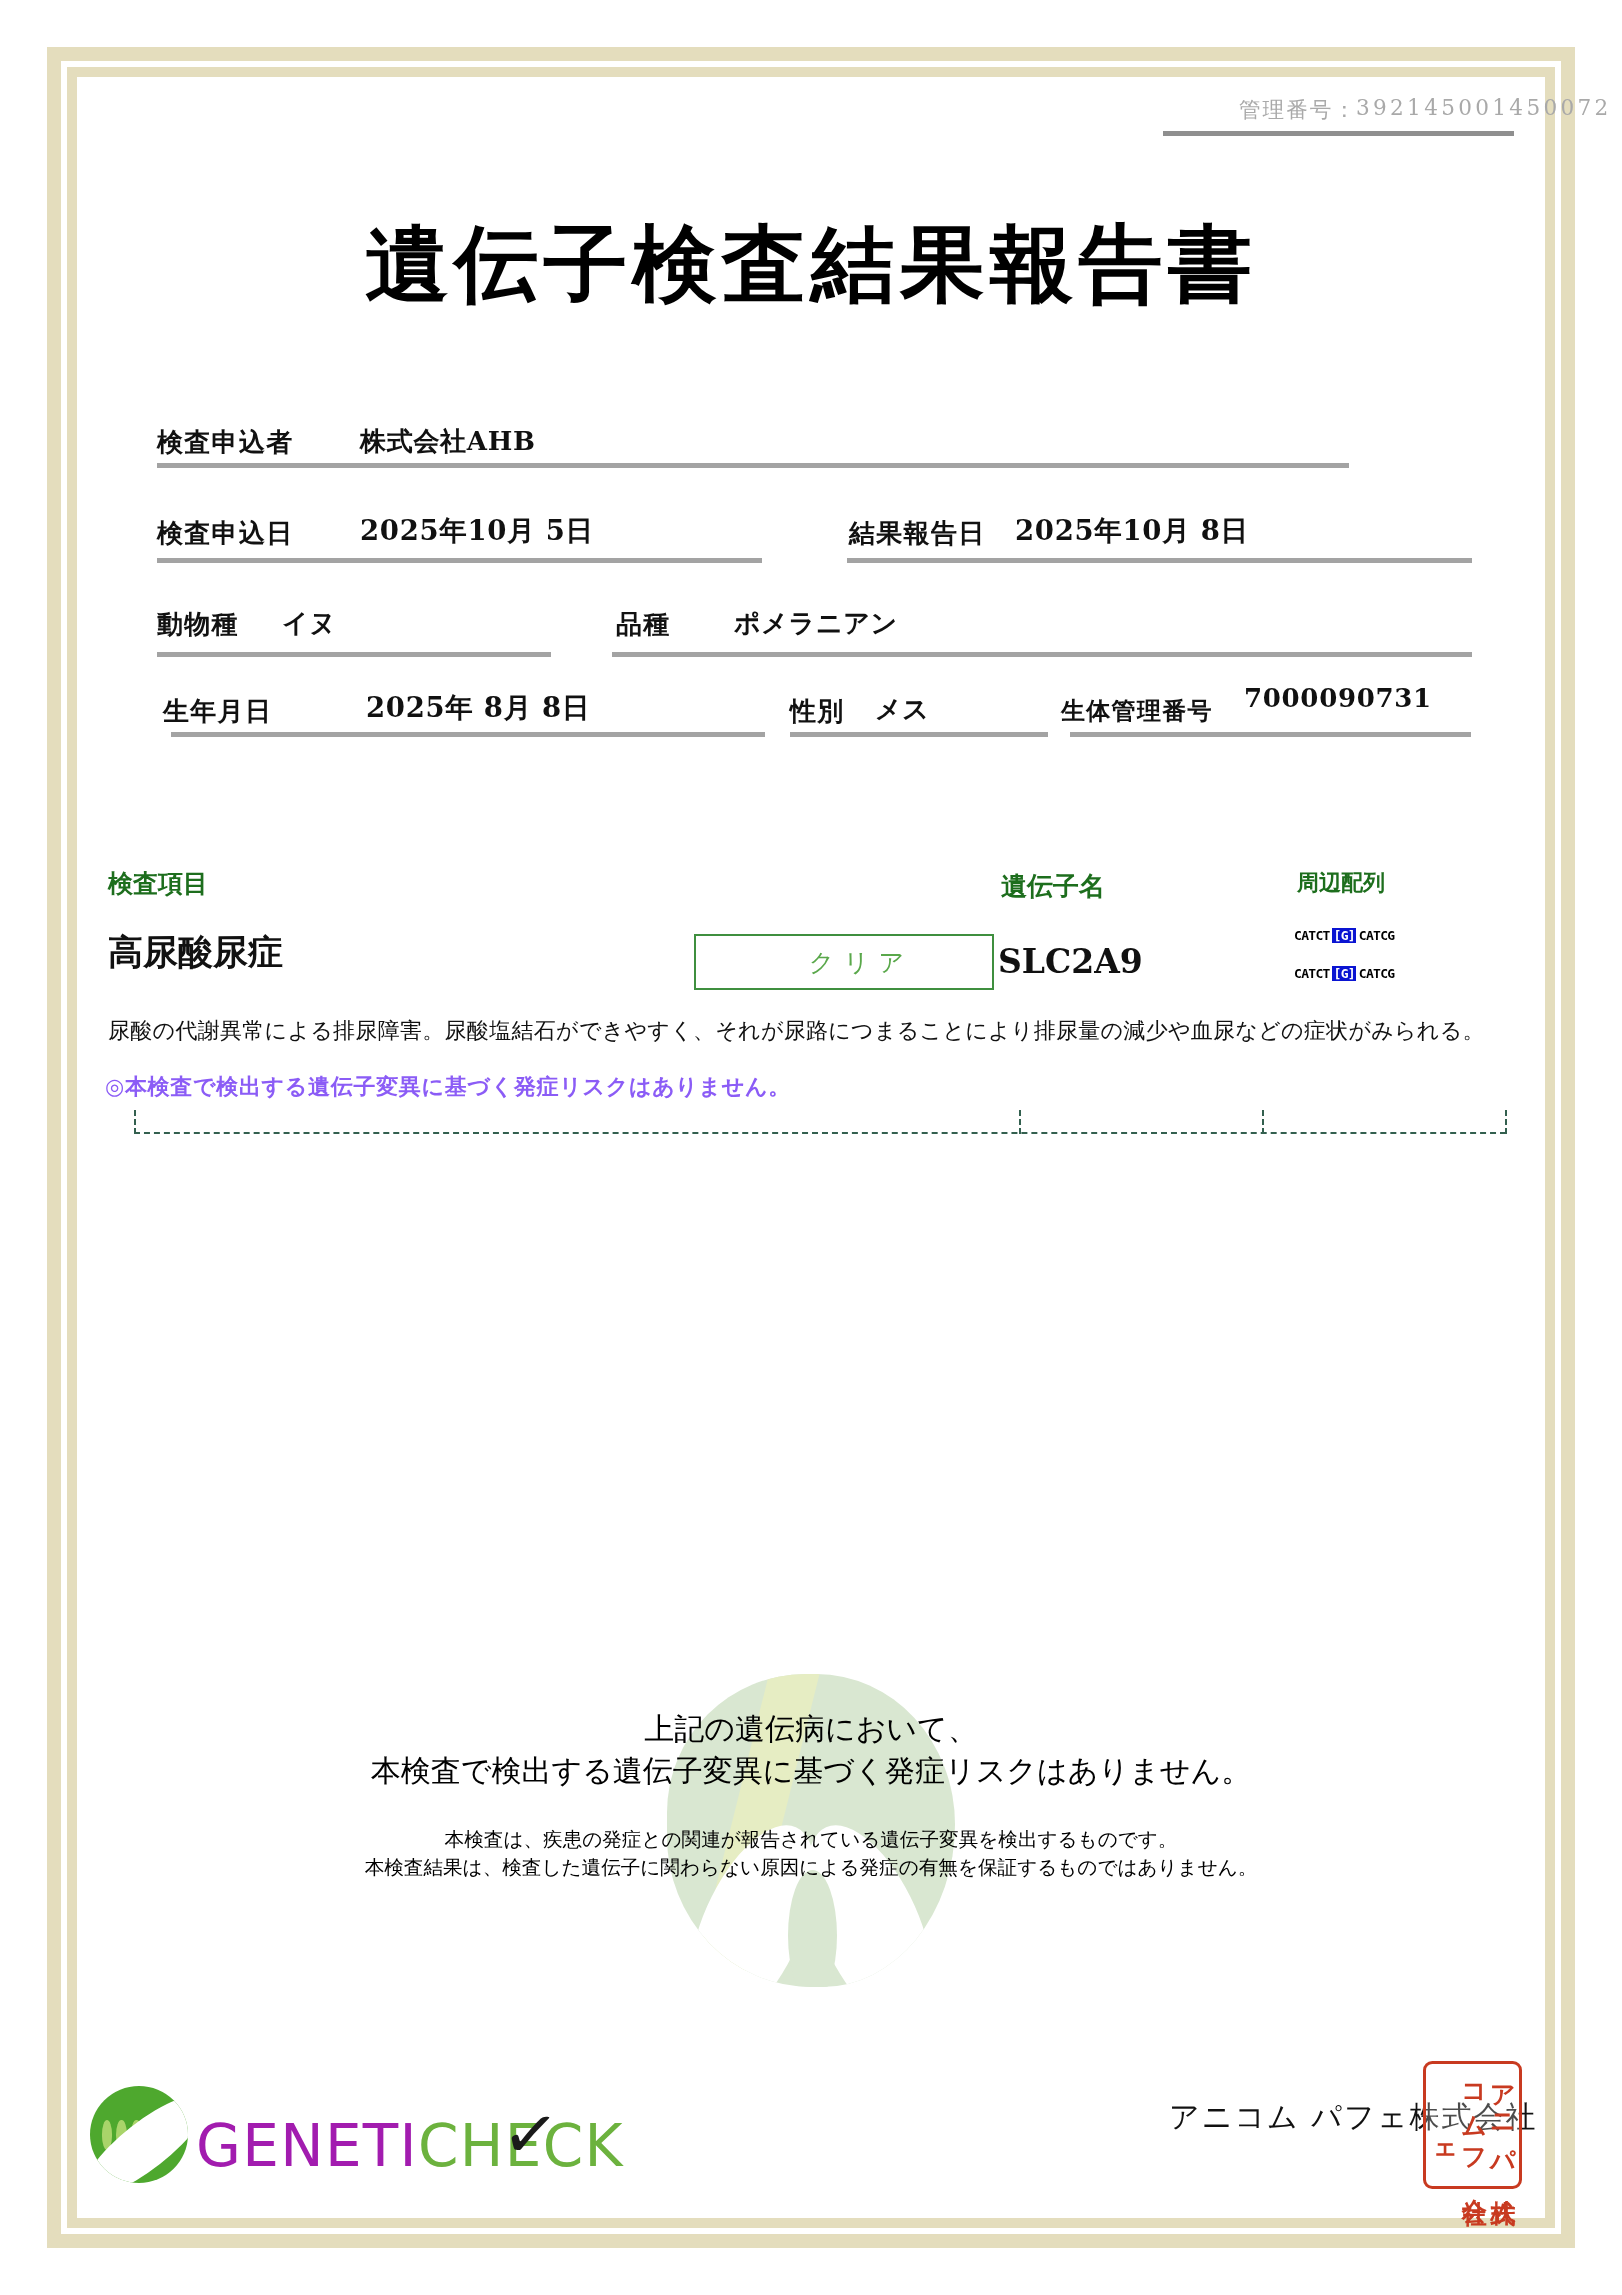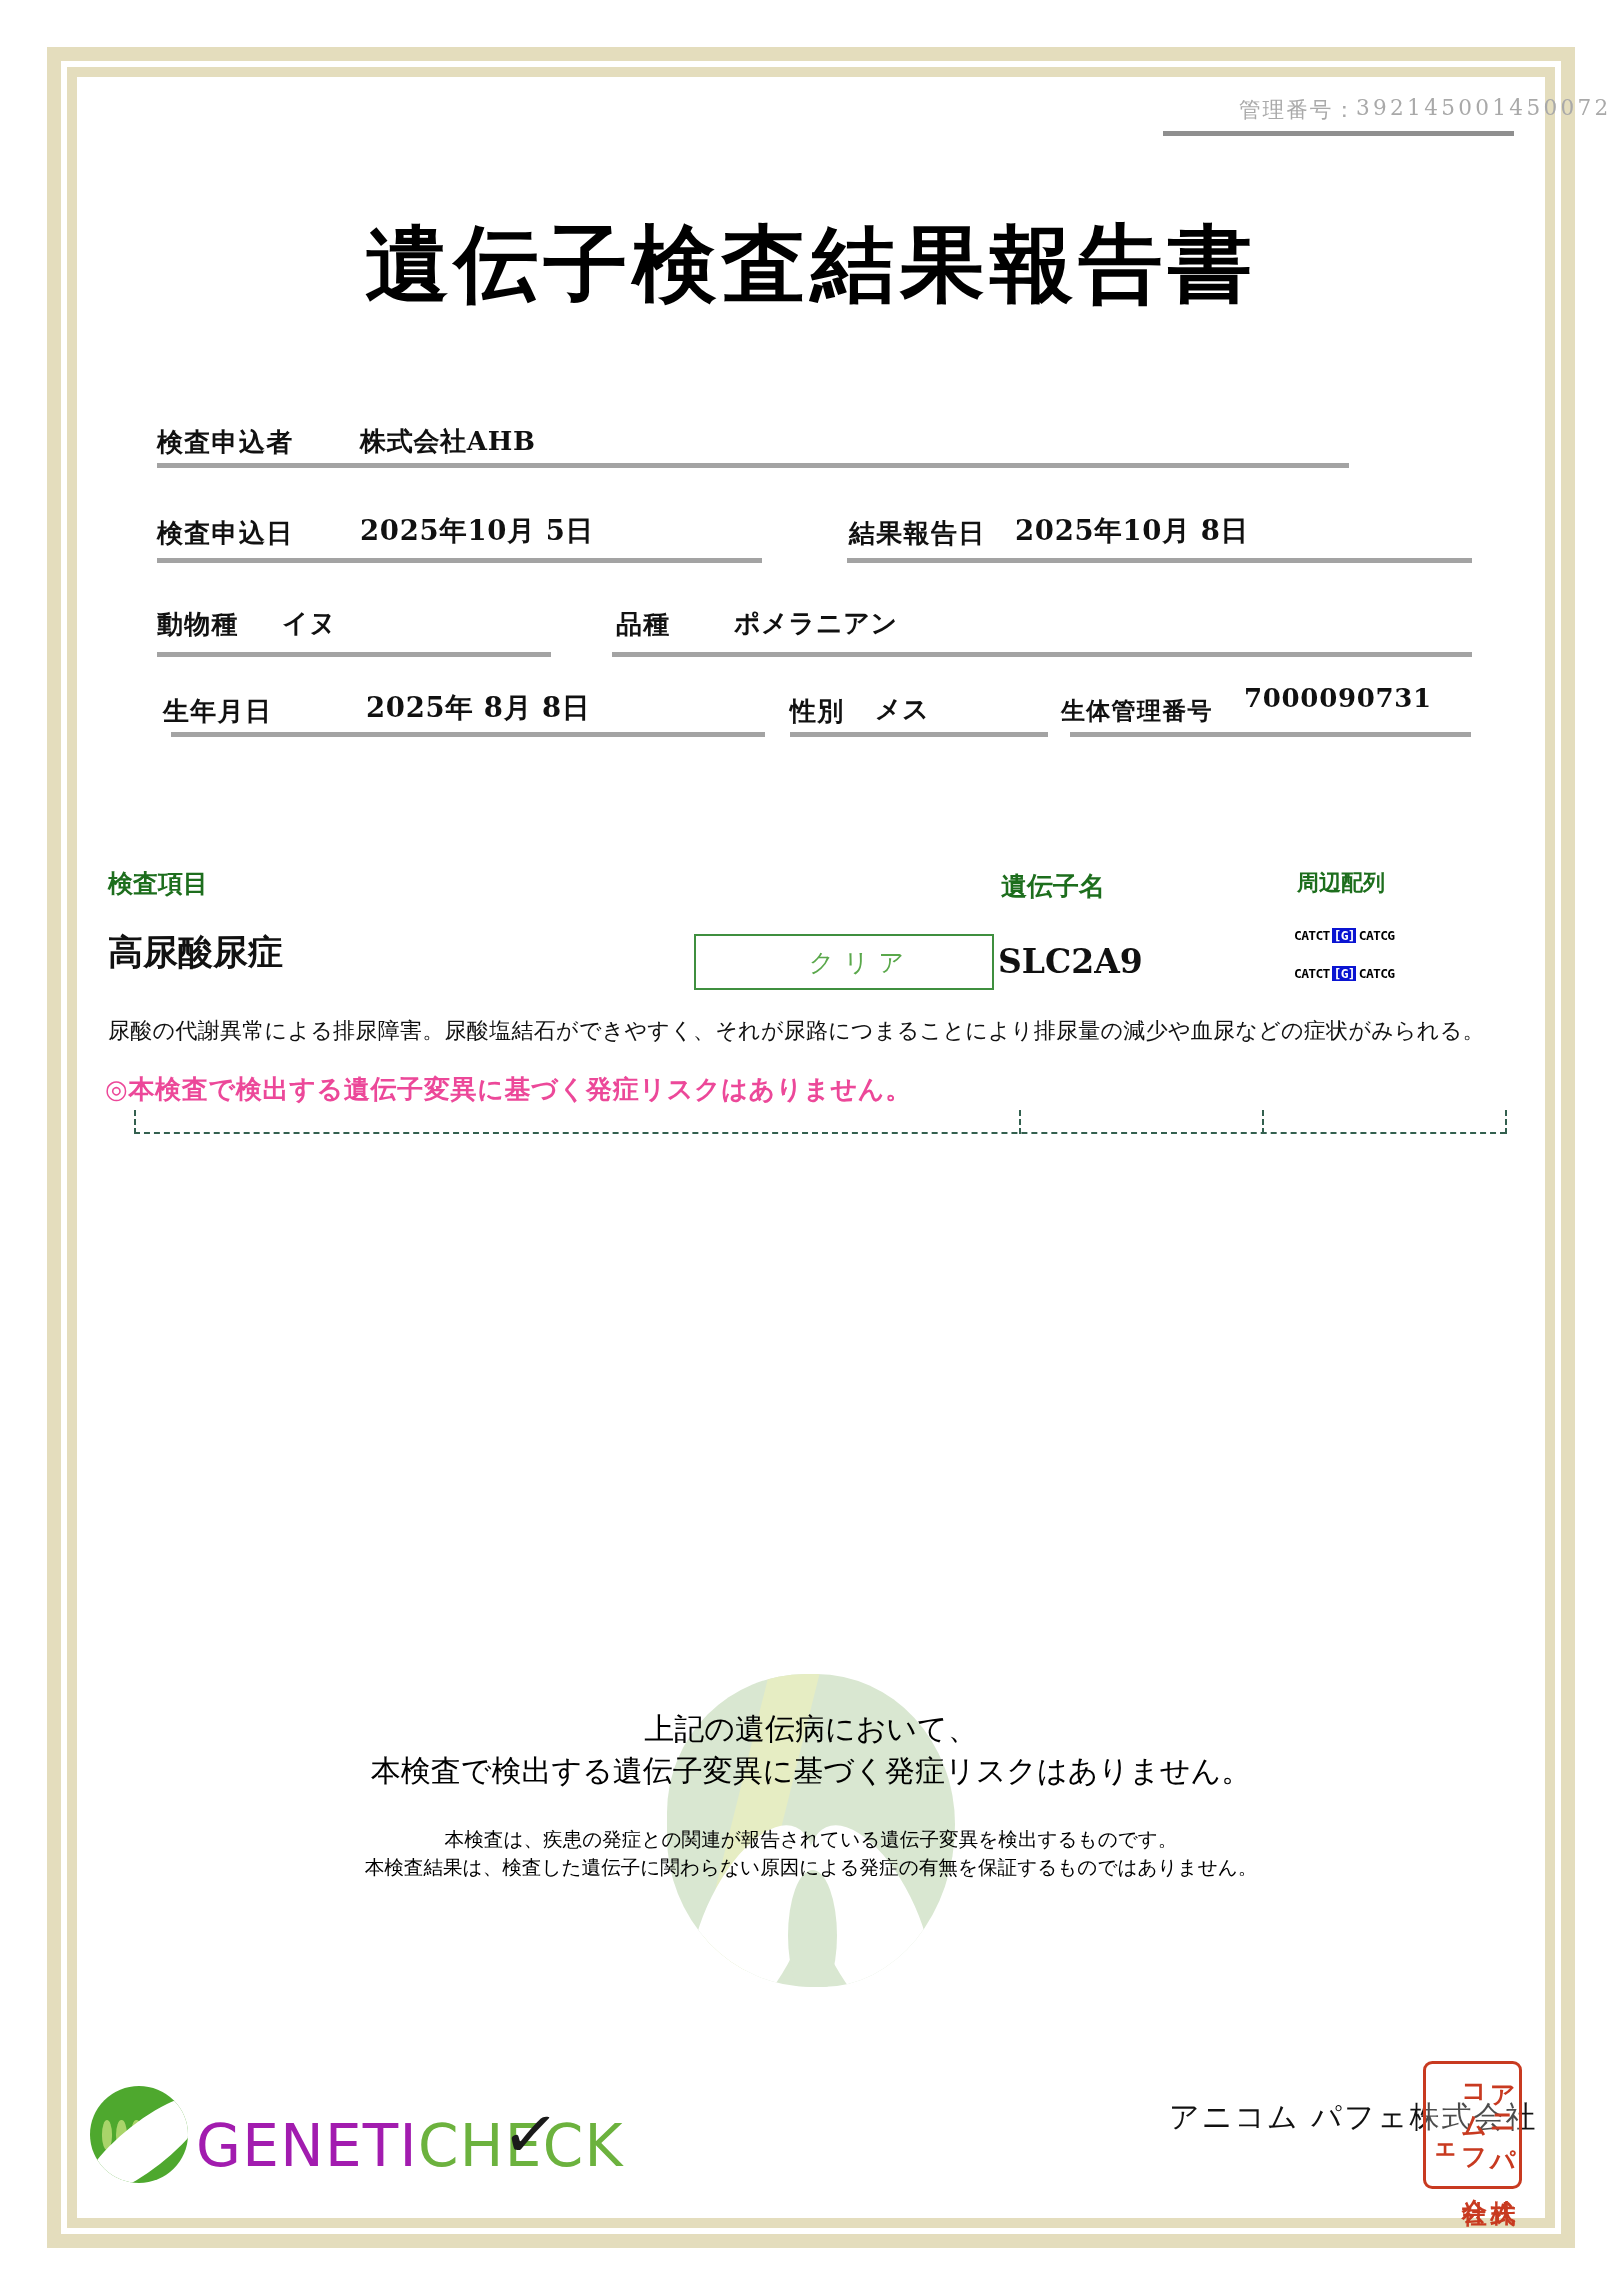--- a/index.html
+++ b/index.html
@@ -13,21 +13,21 @@
   
   .uline{position:absolute;height:5.2px;background:#a3a3a3;z-index:2;}
   .label{font-weight:700;font-size:26px;letter-spacing:1.3px;}
   .value{font-weight:700;font-size:26px;letter-spacing:0.7px;}
   .ctrl{color:#a9a9a9;font-size:21.6px;letter-spacing:2px;font-weight:500;}
   .title{width:100%;text-align:center;font-size:84px;font-weight:700;letter-spacing:5.2px;color:#000;}
   .ghead{color:#1d6e1d;font-weight:700;}
   .clear-box{border:2px solid #3f8f3f;display:flex;align-items:center;justify-content:center;}
   .clear-box span{color:#5aa84b;font-size:25px;letter-spacing:9.2px;font-weight:500;}
   .desc{font-size:22px;letter-spacing:0.3px;}
-  .risk{color:#ec4899;font-size:26px;font-weight:700;letter-spacing:0.7px;}
+  .risk{color:#8b5cf6;font-size:22px;font-weight:700;letter-spacing:0.7px;}
   .seq{position:absolute;left:1294px;font-family:"DejaVu Sans Mono","Liberation Mono",monospace;
        font-size:13px;font-weight:700;letter-spacing:-0.7px;color:#000;z-index:3;}
   .seq .var{background:#0a14d2;color:#ffffff;padding:0 1.3px;margin:0 2.6px;}
   .dashv{position:absolute;width:0;height:23.6px;border-left:2px dashed #33604f;z-index:2;}
   .dashh{position:absolute;height:0;border-top:2.6px dashed #33604f;z-index:2;}
   .sans{font-family:"DejaVu Sans","Liberation Sans",sans-serif;}
   .center-line{position:absolute;left:0;width:100%;text-align:center;color:#000;z-index:3;}
   
   .wm{position:absolute;left:667px;top:1674px;width:288px;height:313px;z-index:0;}
   .wm .blob{position:absolute;left:0;top:0;width:100%;height:100%;background:#d9e7d1;border-radius:50% 50% 48% 52%/46% 50% 54% 50%;overflow:hidden;}

